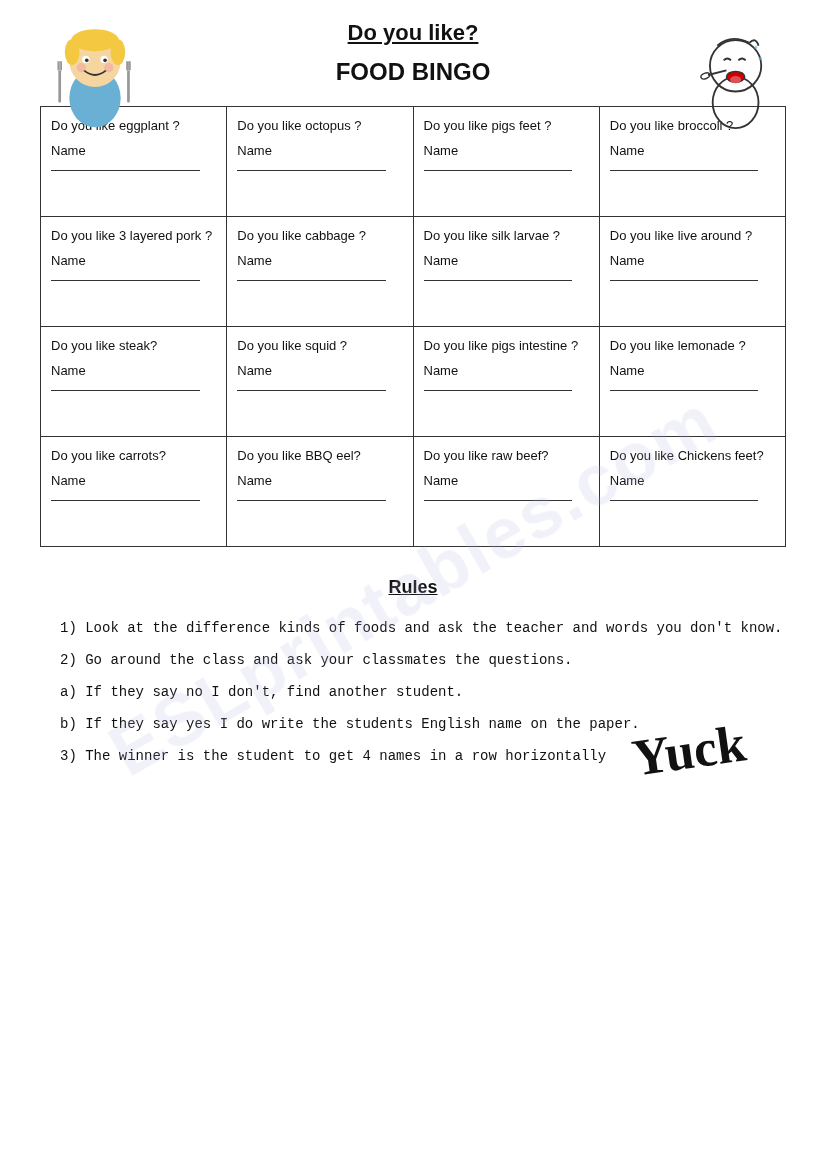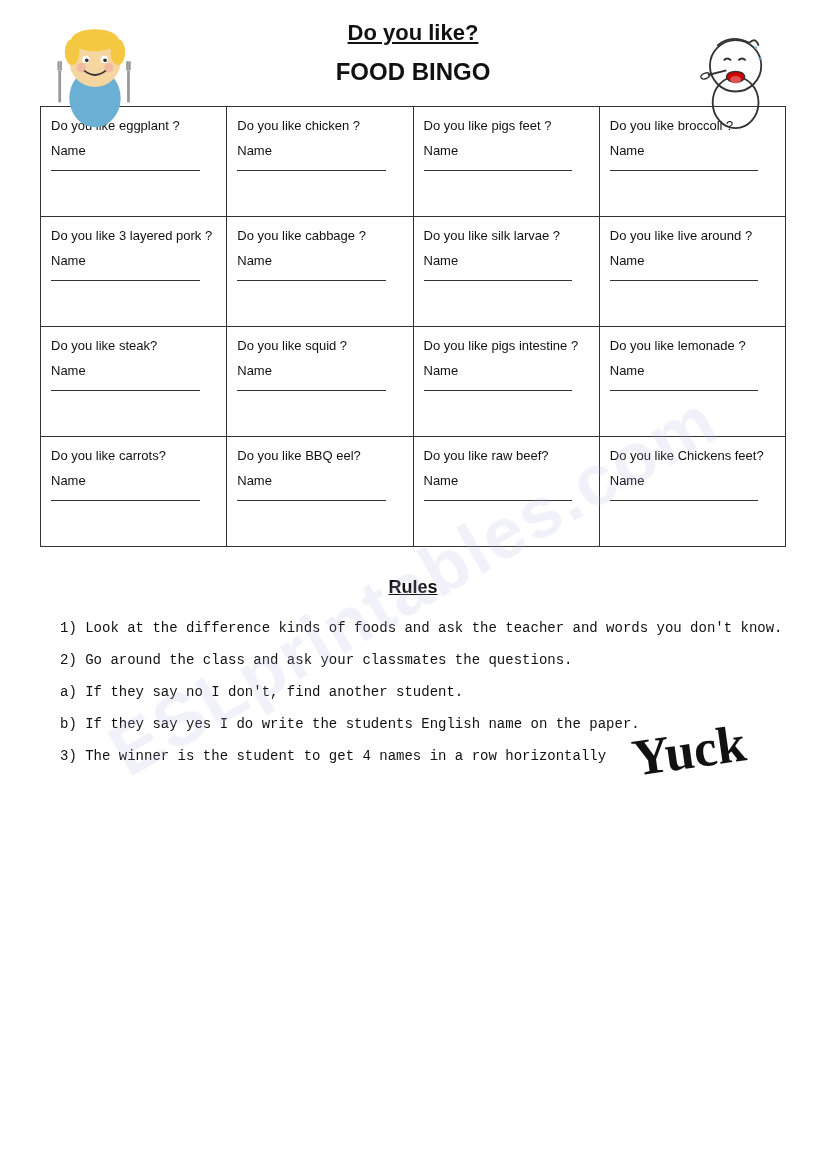--- a/index.html
+++ b/index.html
@@ -199,21 +199,21 @@
 
 <table class="bingo-table">
   <tbody id="bingo-tbody">
   <tr>
         <td>
       <div class="cell-question">Do you like eggplant ?</div>
       <div class="cell-name-label">Name</div>
       <div class="cell-line"></div>
     </td>
         <td>
-      <div class="cell-question">Do you like chicken ?</div>
+      <div class="cell-question">Do you like octopus ?</div>
       <div class="cell-name-label">Name</div>
       <div class="cell-line"></div>
     </td>
         <td>
       <div class="cell-question">Do you like pigs feet ?</div>
       <div class="cell-name-label">Name</div>
       <div class="cell-line"></div>
     </td>
         <td>
       <div class="cell-question">Do you like broccoli ?</div>

